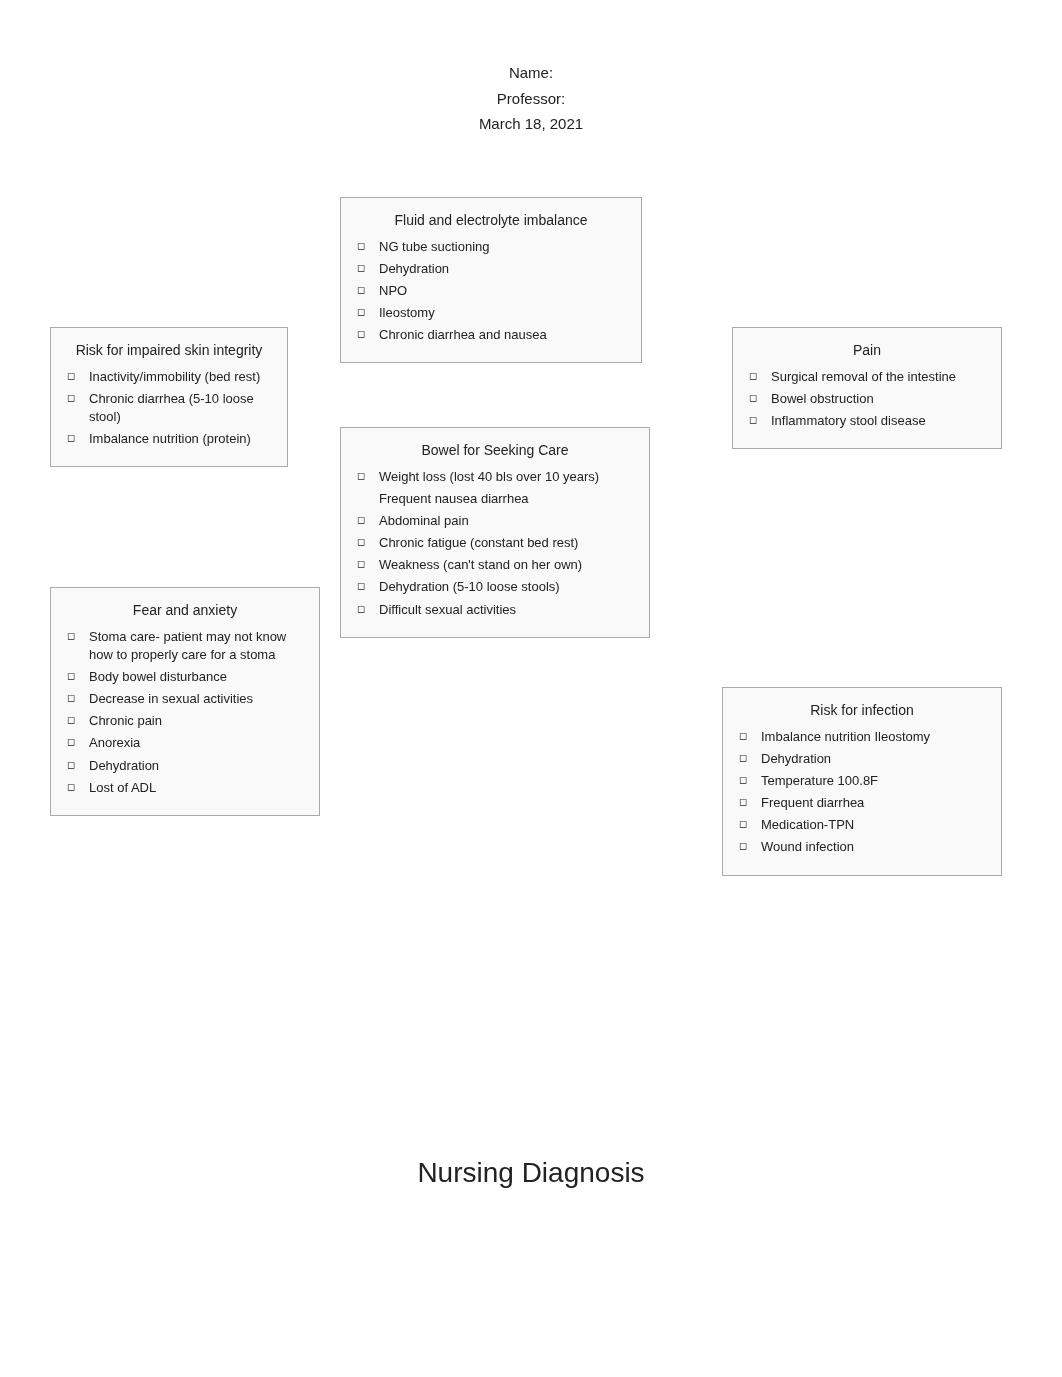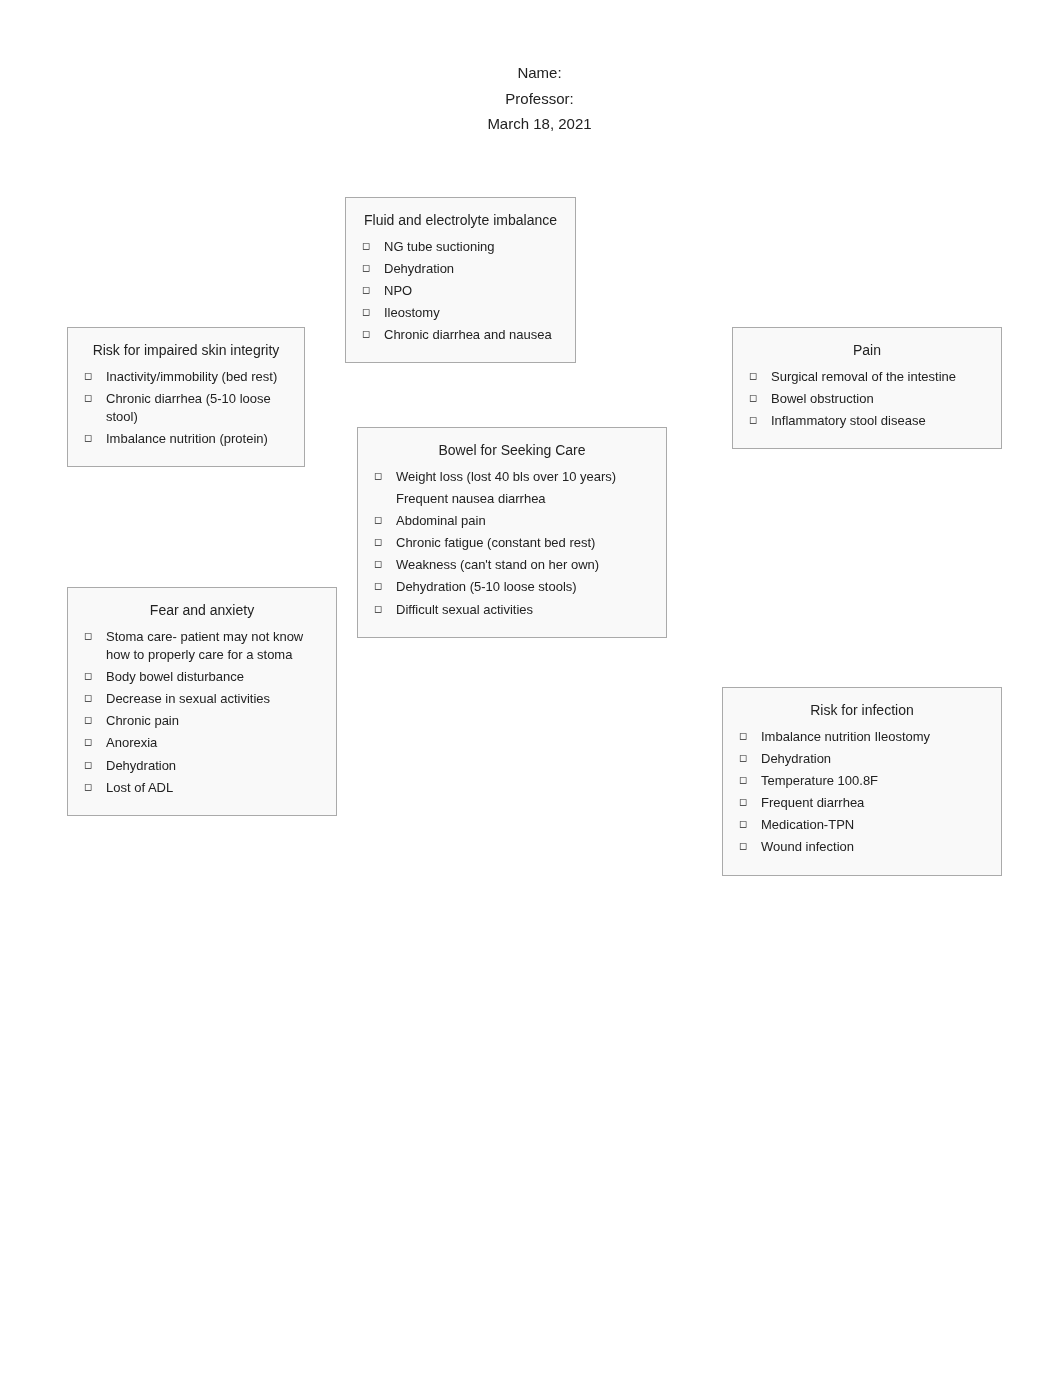--- a/index.html
+++ b/index.html
@@ -7,21 +7,21 @@
       background: #fff;
       font-family: Arial, sans-serif;
       font-size: 14px;
       color: #222;
       width: 1062px;
       min-height: 1377px;
     }
     .page {
       width: 1062px;
       min-height: 1377px;
-      padding: 60px 40px 40px 57px;
+      padding: 60px 40px 40px 40px;
       position: relative;
     }
     .header {
       text-align: center;
       margin-bottom: 60px;
       line-height: 1.7;
       font-size: 15px;
     }
     .concept-area {
       position: relative;
@@ -73,21 +73,21 @@
 <div class="page">
 
   <div class="header">
     <div>Name:</div>
     <div>Professor:</div>
     <div>March 18, 2021</div>
   </div>
 
   <div class="concept-area">
 
-    <div class="box" style="left: 288px; top: 0px; width: 231px;">
+    <div class="box" style="left: 300px; top: 0px; width: 302px;">
       <div class="box-title">Fluid and electrolyte imbalance</div>
       <ul class="bullet-list">
         <li>
             <span class="bullet-icon">◻</span>
             <span>NG tube suctioning</span>
           </li>
         <li>
             <span class="bullet-icon">◻</span>
             <span>Dehydration</span>
           </li>
@@ -234,14 +234,15 @@
           </li>
         <li>
             <span class="bullet-icon">◻</span>
             <span>Wound infection</span>
           </li>
       </ul>
     </div>
 
   </div>
 
+  <div class="nursing-diagnosis">Nursing Diagnosis</div>
 
 </div>
 
 </body></html>

